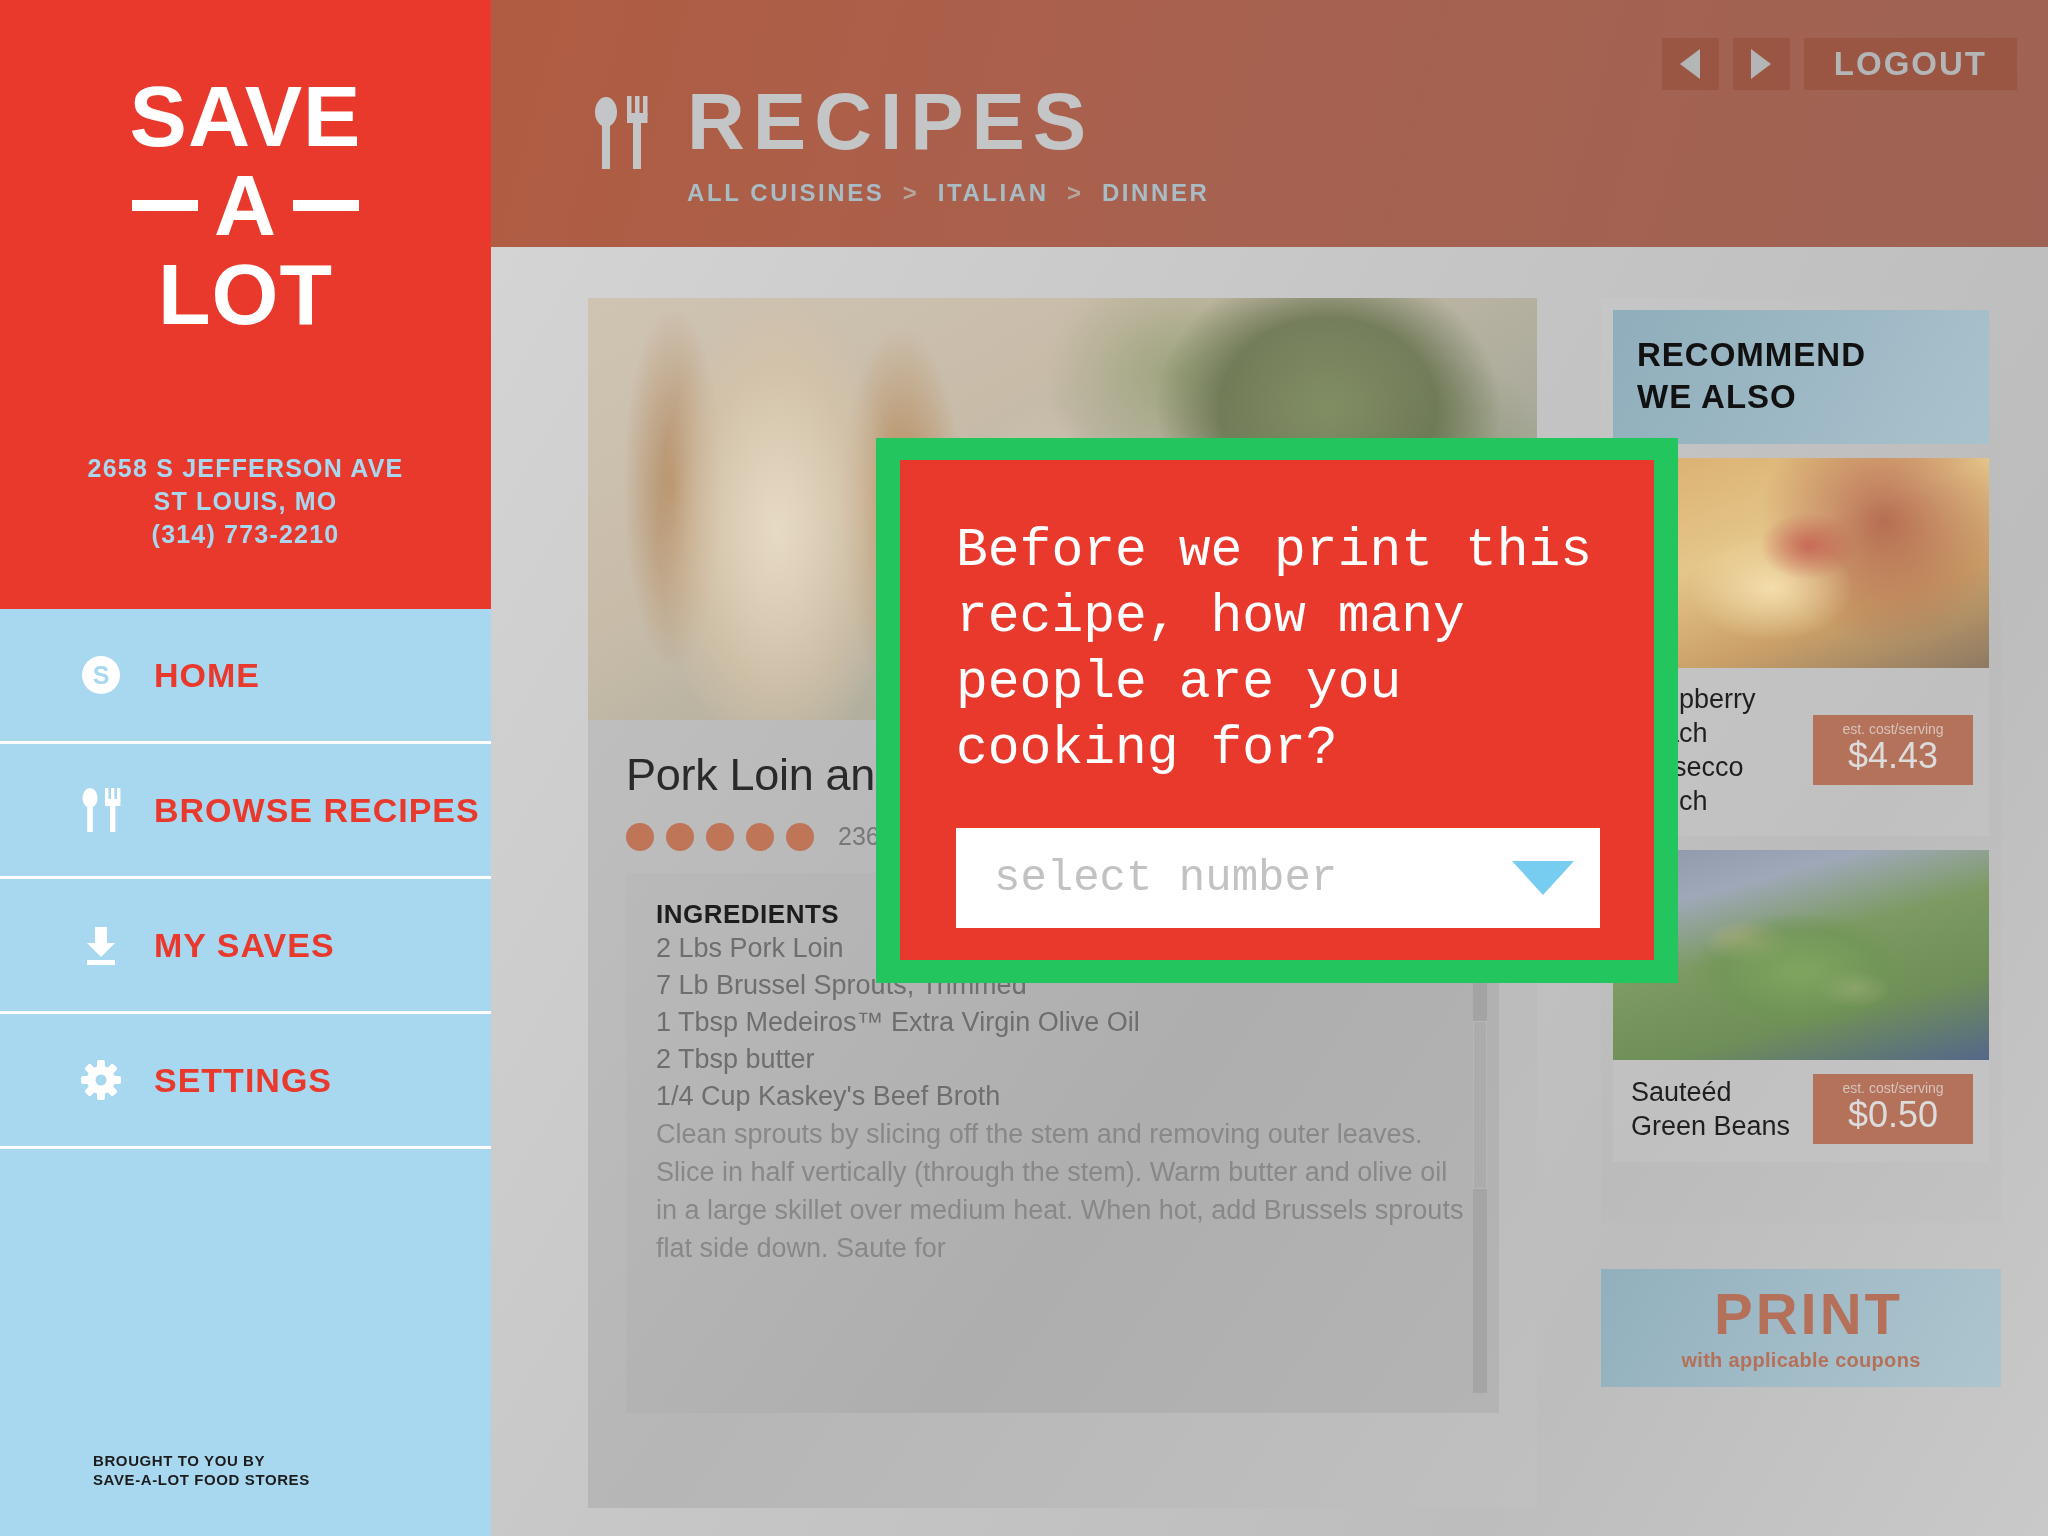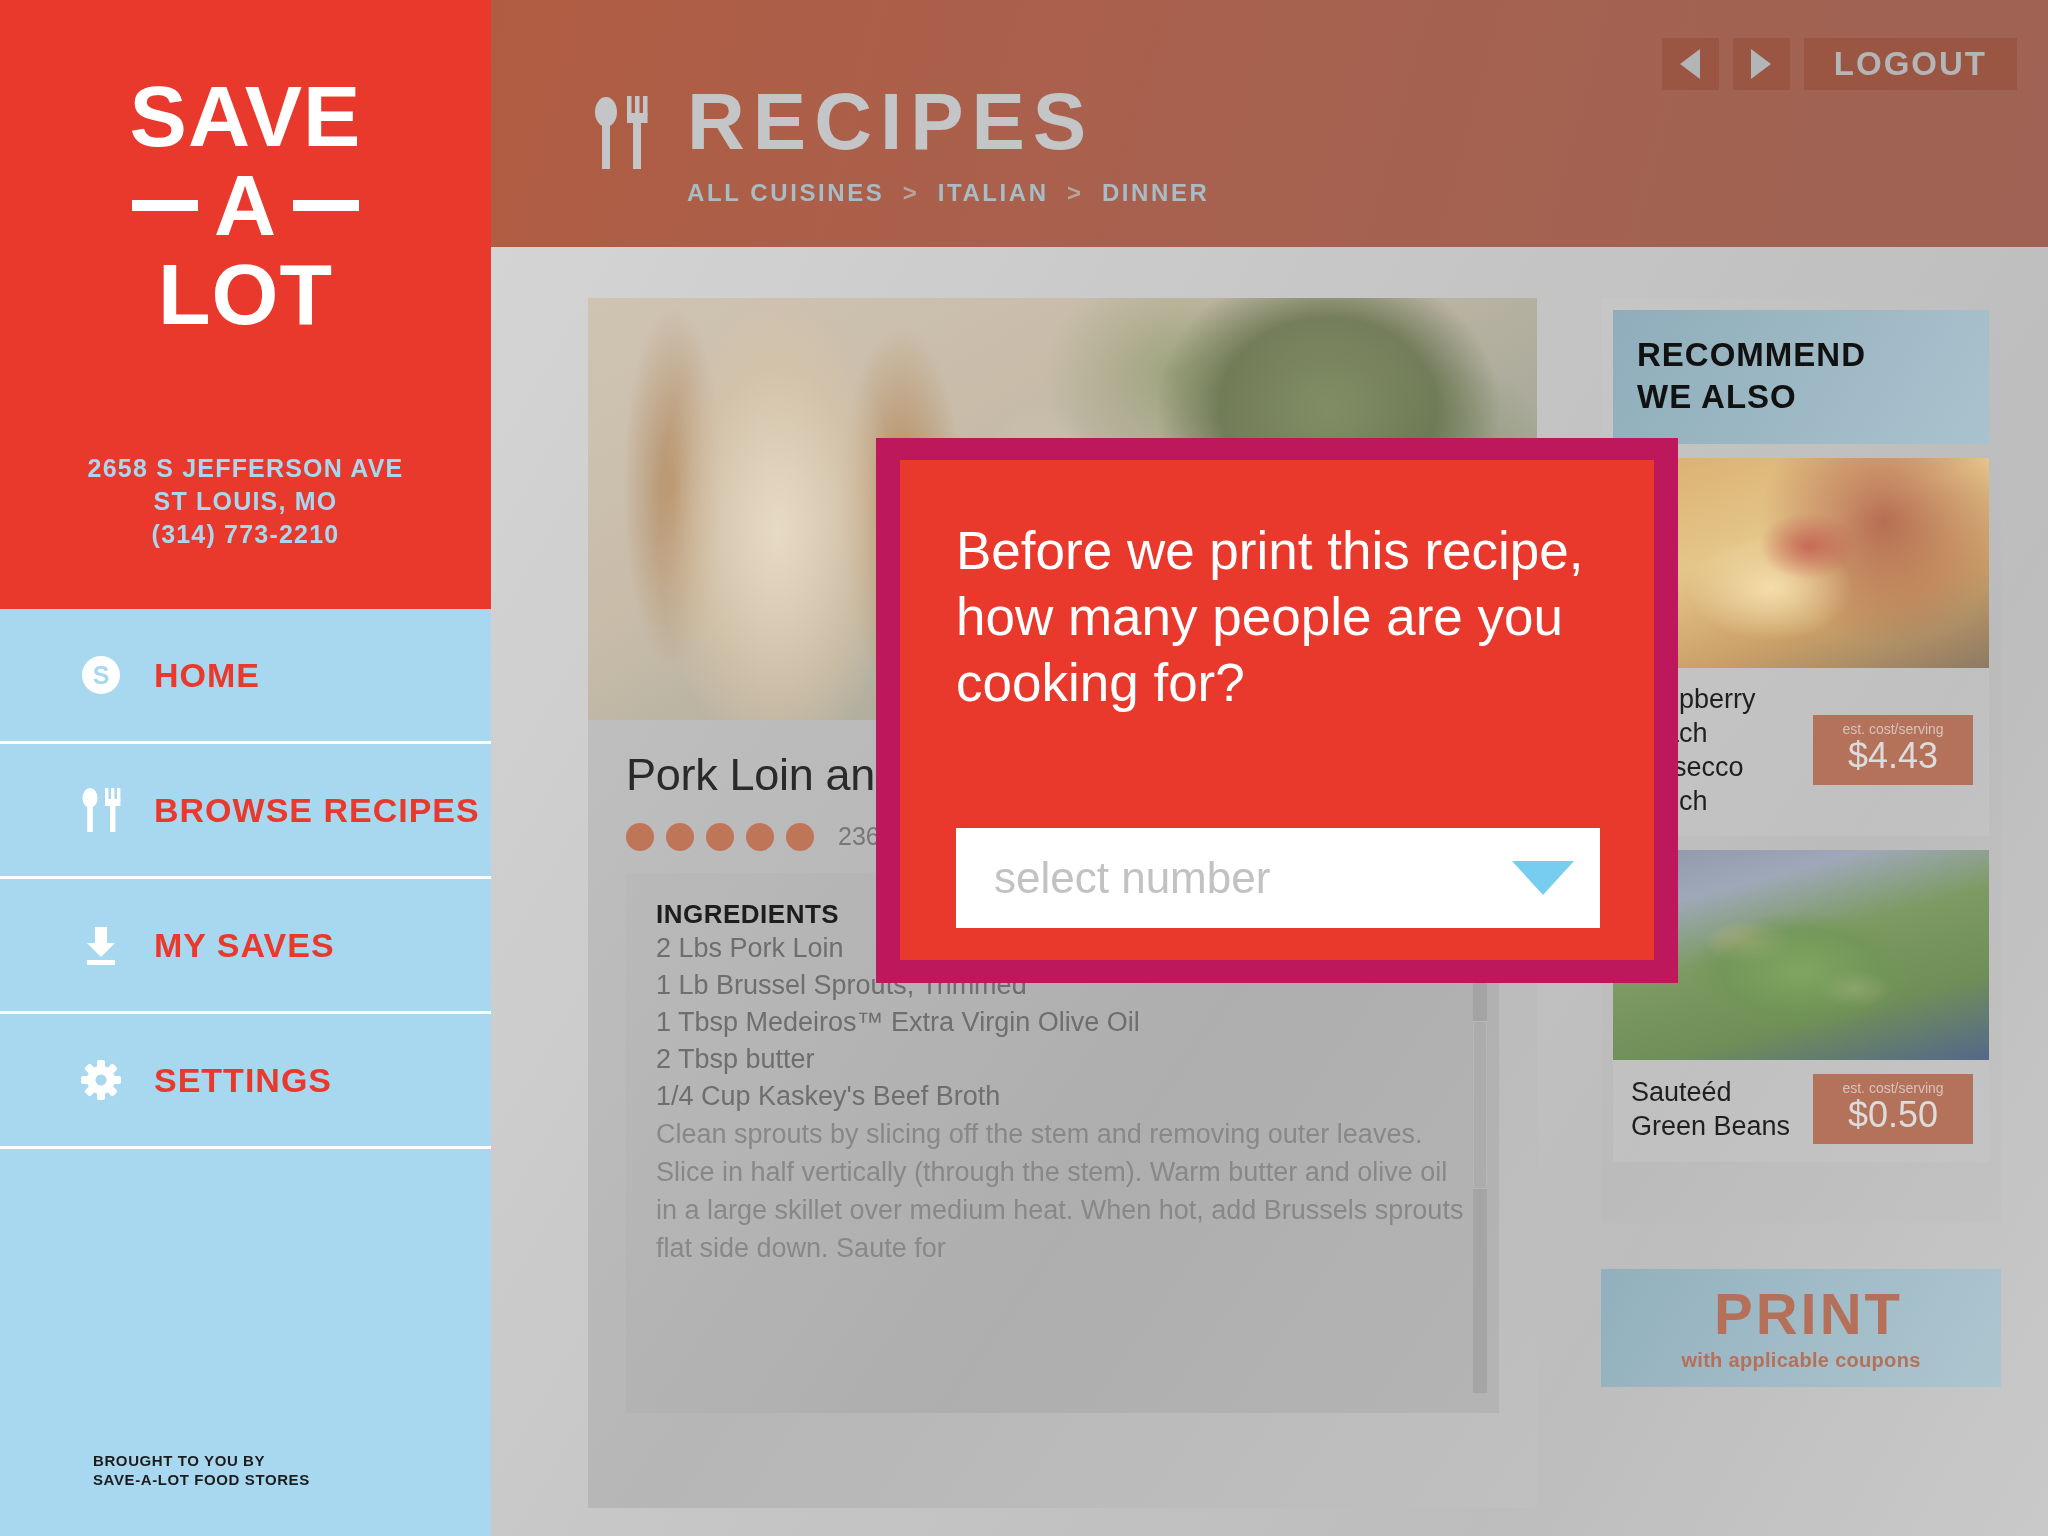--- a/index.html
+++ b/index.html
@@ -224,22 +224,23 @@
     display: flex; flex-direction: column; align-items: center; justify-content: center;
     cursor: pointer;
   }
   .print-main { color: #b5705a; font-size: 58px; font-weight: bold; letter-spacing: 3px; line-height: 58px; margin-left: 15px; }
   .print-sub { color: #b5705a; font-size: 20px; font-weight: bold; letter-spacing: 0.3px; margin-top: 6px; }
 
   
   .modal-outer {
     position: absolute; left: 876px; top: 438px;
     width: 802px; height: 545px;
-    background: #be185d;
+    background: #22c55e;
     z-index: 60;
+    font-family: Liberation Mono, monospace;
   }
   .modal-inner {
     position: absolute; left: 24px; top: 22px;
     width: 754px; height: 500px;
     background: #e8392c;
     padding: 58px 56px 0 56px;
   }
   .modal-question {
     color: #ffffff;
     font-size: 53px;
@@ -397,21 +398,21 @@
           <span class="dot"></span>
           <span class="dot"></span>
           <span class="dot"></span>
           <span class="dot"></span>
           <span class="votes">236 votes</span>
         </div>
 
         <div class="section-card">
           <div class="sec-head">INGREDIENTS</div>
           <div class="ing-line">2 Lbs Pork Loin</div>
-          <div class="ing-line">1 Lb Brussel Sprouts, Trimmed</div>
+          <div class="ing-line">7 Lb Brussel Sprouts, Trimmed</div>
           <div class="ing-line">1 Tbsp Medeiros™ Extra Virgin Olive Oil</div>
           <div class="ing-line">2 Tbsp butter</div>
           <div class="ing-line">1/4 Cup Kaskey's Beef Broth</div>
 
           <div class="dir-text">Clean sprouts by slicing off the stem and removing outer leaves. Slice in half vertically (through the stem). Warm butter and olive oil in a large skillet over medium heat. When hot, add Brussels sprouts flat side down. Saute for</div>
 
           <div class="scrollbar-track"></div>
           <div class="scrollbar-thumb"></div>
         </div>
       </div>

